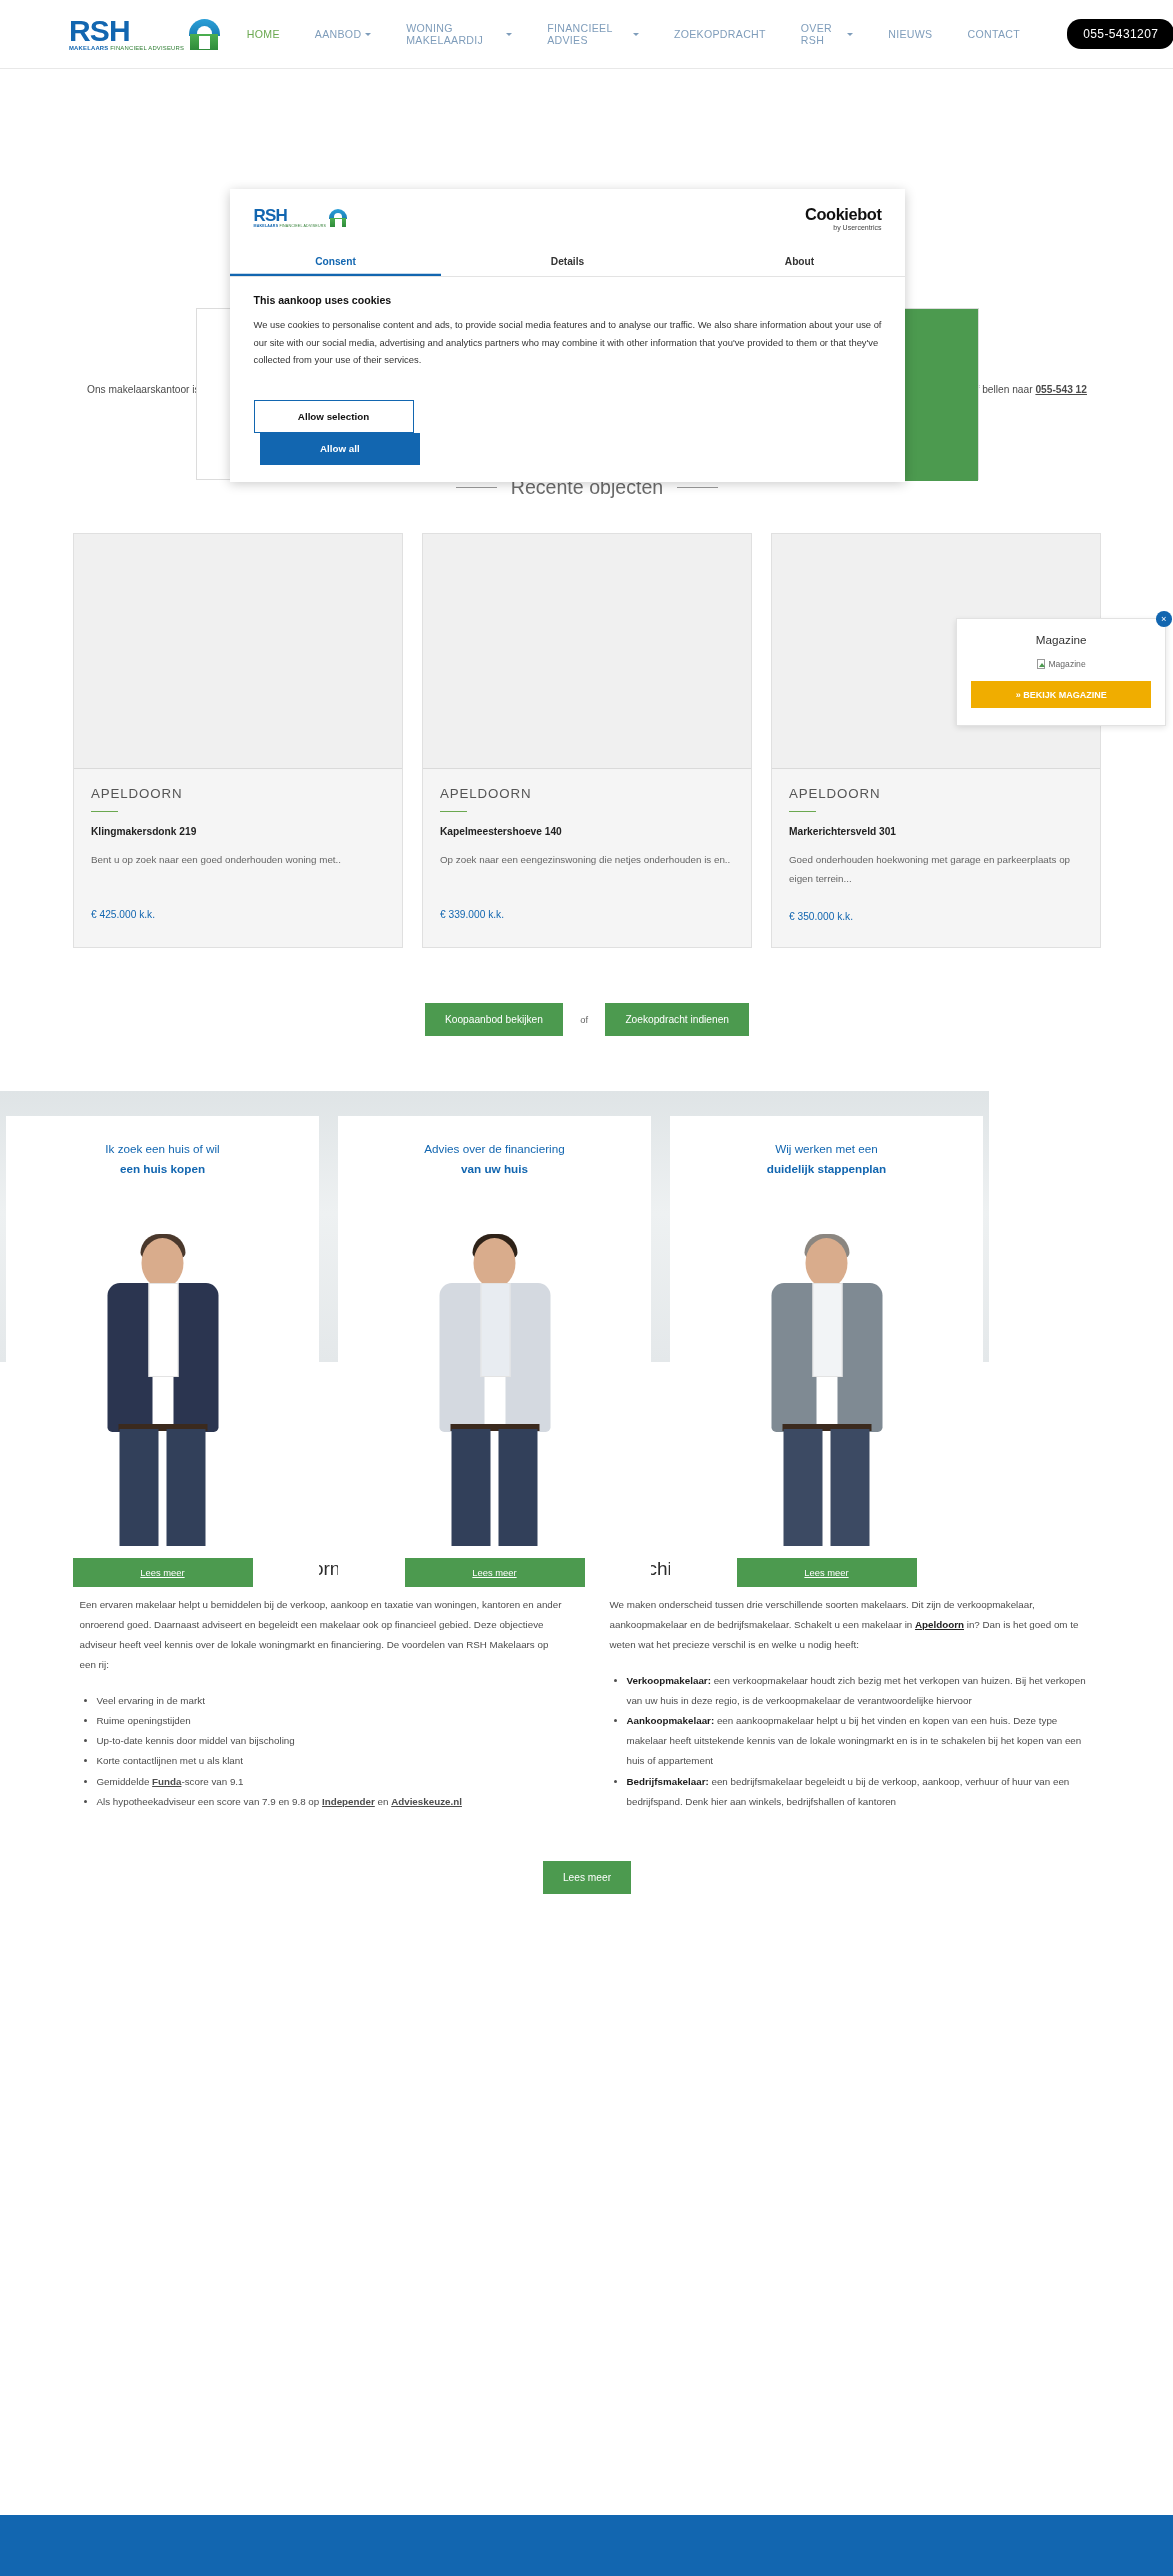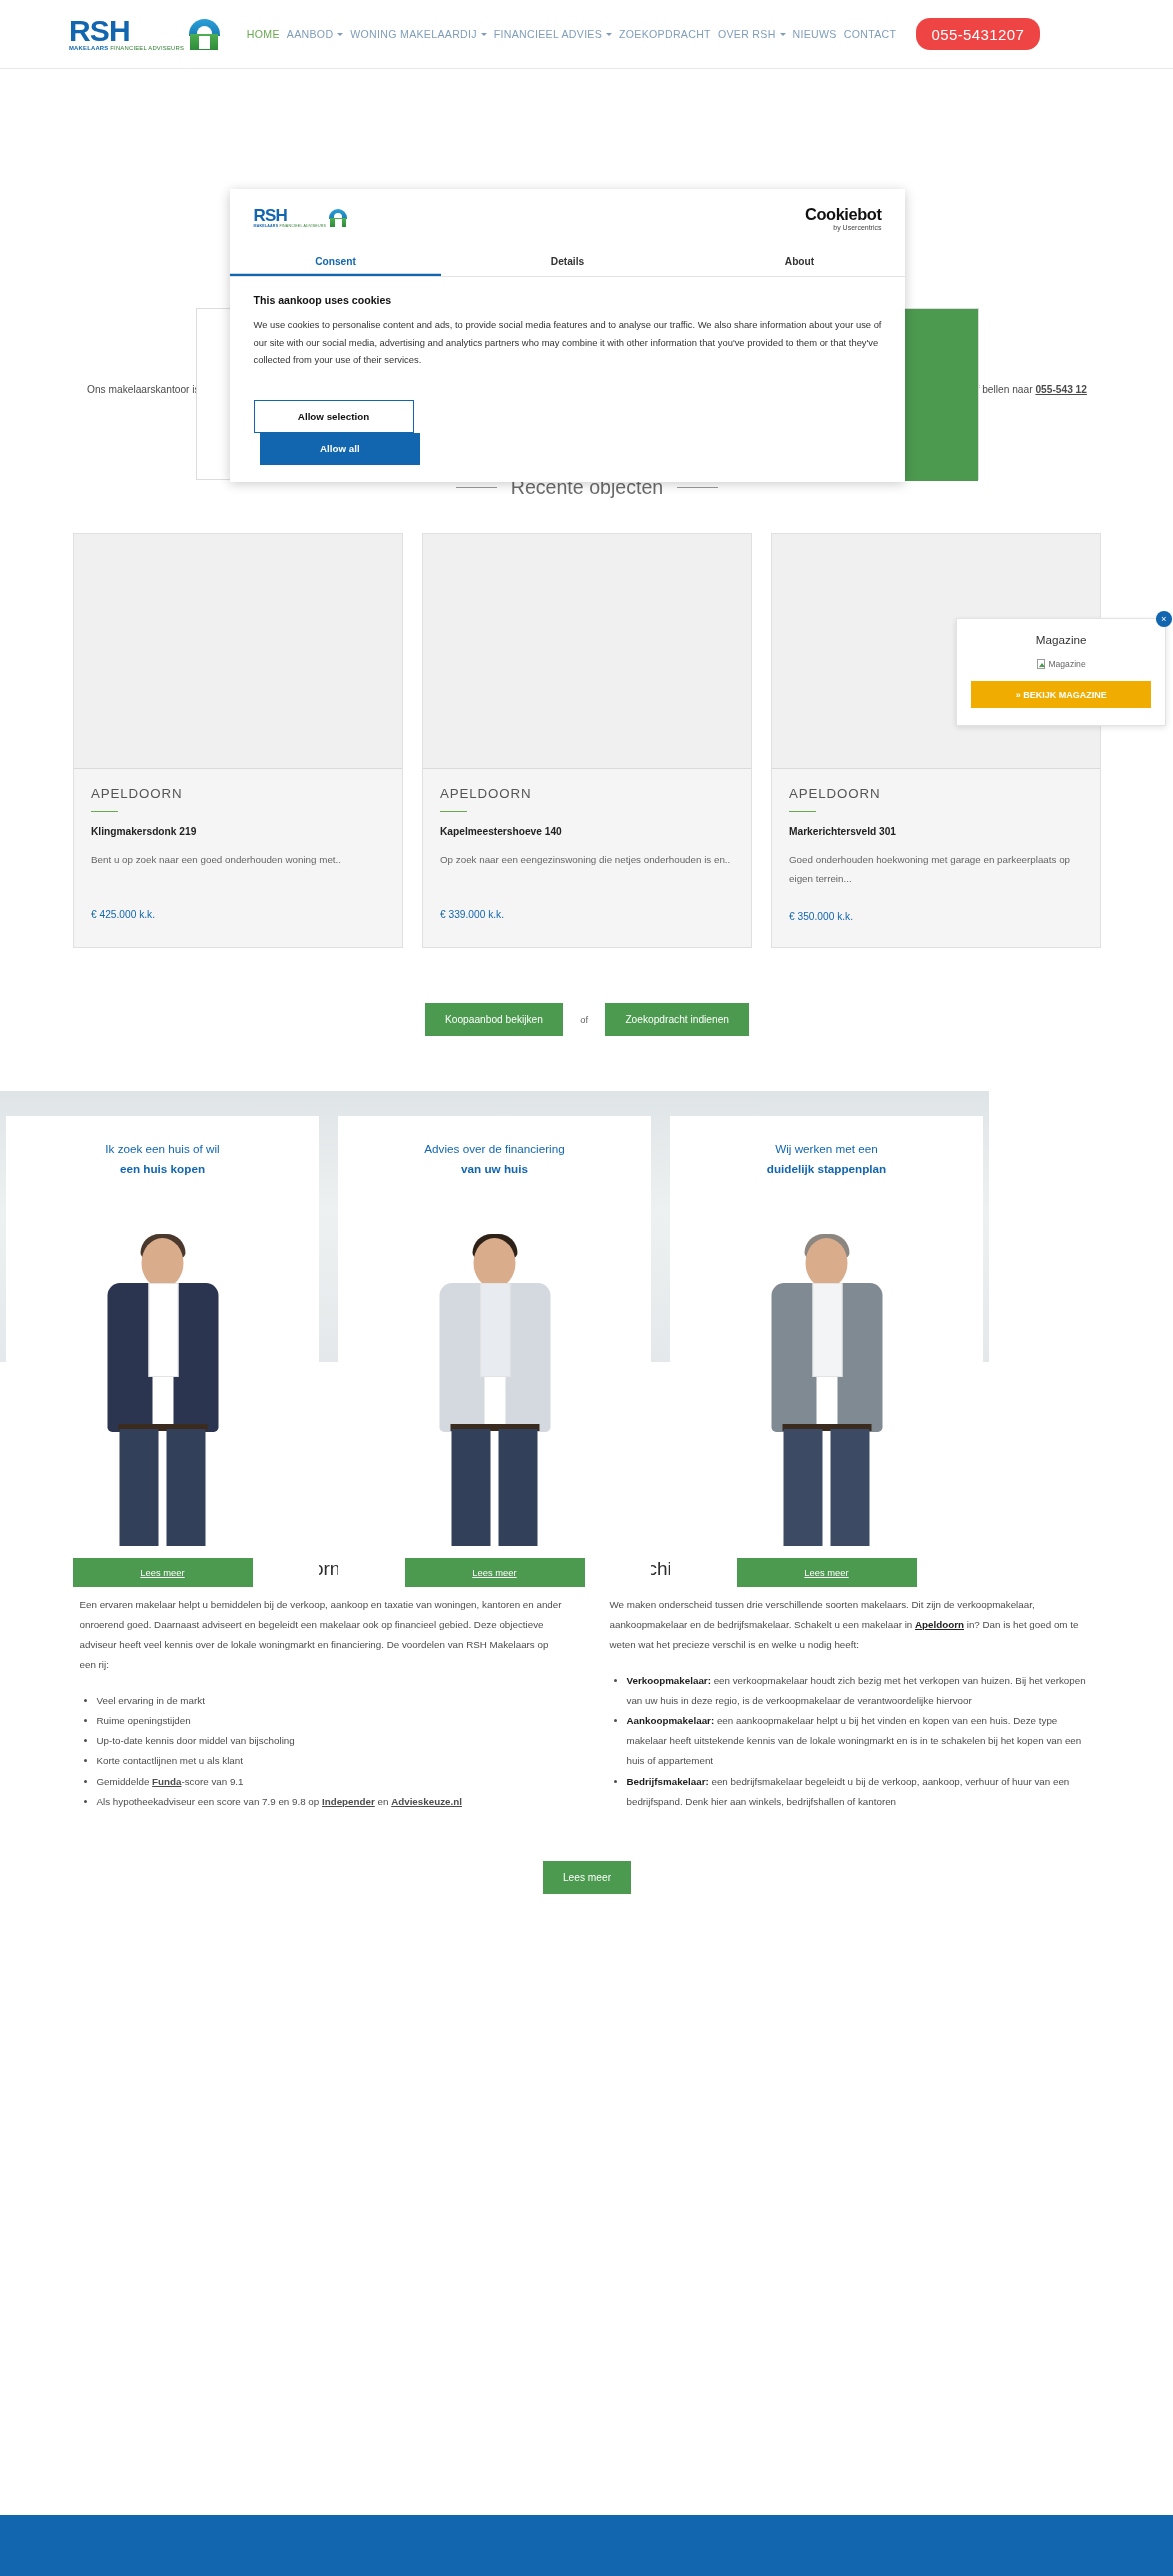--- a/index.html
+++ b/index.html
@@ -38,33 +38,33 @@
   }
   .logo-mark .base {
     position: absolute; bottom: 0; left: 1.6px; width: 28px; height: 15.7px;
     background: linear-gradient(180deg,#4caf50 0%, #2e8b3a 100%);
   }
   .logo-mark .base::after {
     content: ""; position: absolute; left: 8.6px; top: 2.3px;
     width: 11px; height: 13.3px; background: #fff;
   }
 
-  .nav { display: flex; align-items: center; margin-left: 27px; gap: 7px; }
+  .nav { display: flex; align-items: center; margin-left: 27px; gap: 35px; }
   .nav-item {
     font-size: 10.6px; color: #7f9dbb; letter-spacing: 0.3px;
     display: flex; align-items: center; gap: 3.9px; cursor: pointer;
     text-transform: uppercase;
   }
   .nav-item.green { color: #6aa84f; }
   .caret {
     width: 0; height: 0; border-left: 3.1px solid transparent;
     border-right: 3.1px solid transparent; border-top: 3.9px solid #7f9dbb;
   }
   .phone-btn {
-    background: #ef4444; color: #fff; font-size: 15px; letter-spacing: 0.4px;
+    background: #000000; color: #fff; font-size: 12px; letter-spacing: 0.4px;
     padding: 7.8px 15.7px; border-radius: 14px; margin-left: 12.5px; cursor: pointer;
     white-space: nowrap;
   }
 
   
   .hero {
     position: relative; padding-top: 110px; text-align: center;
     background: #fff;
   }
   .hero-box {

